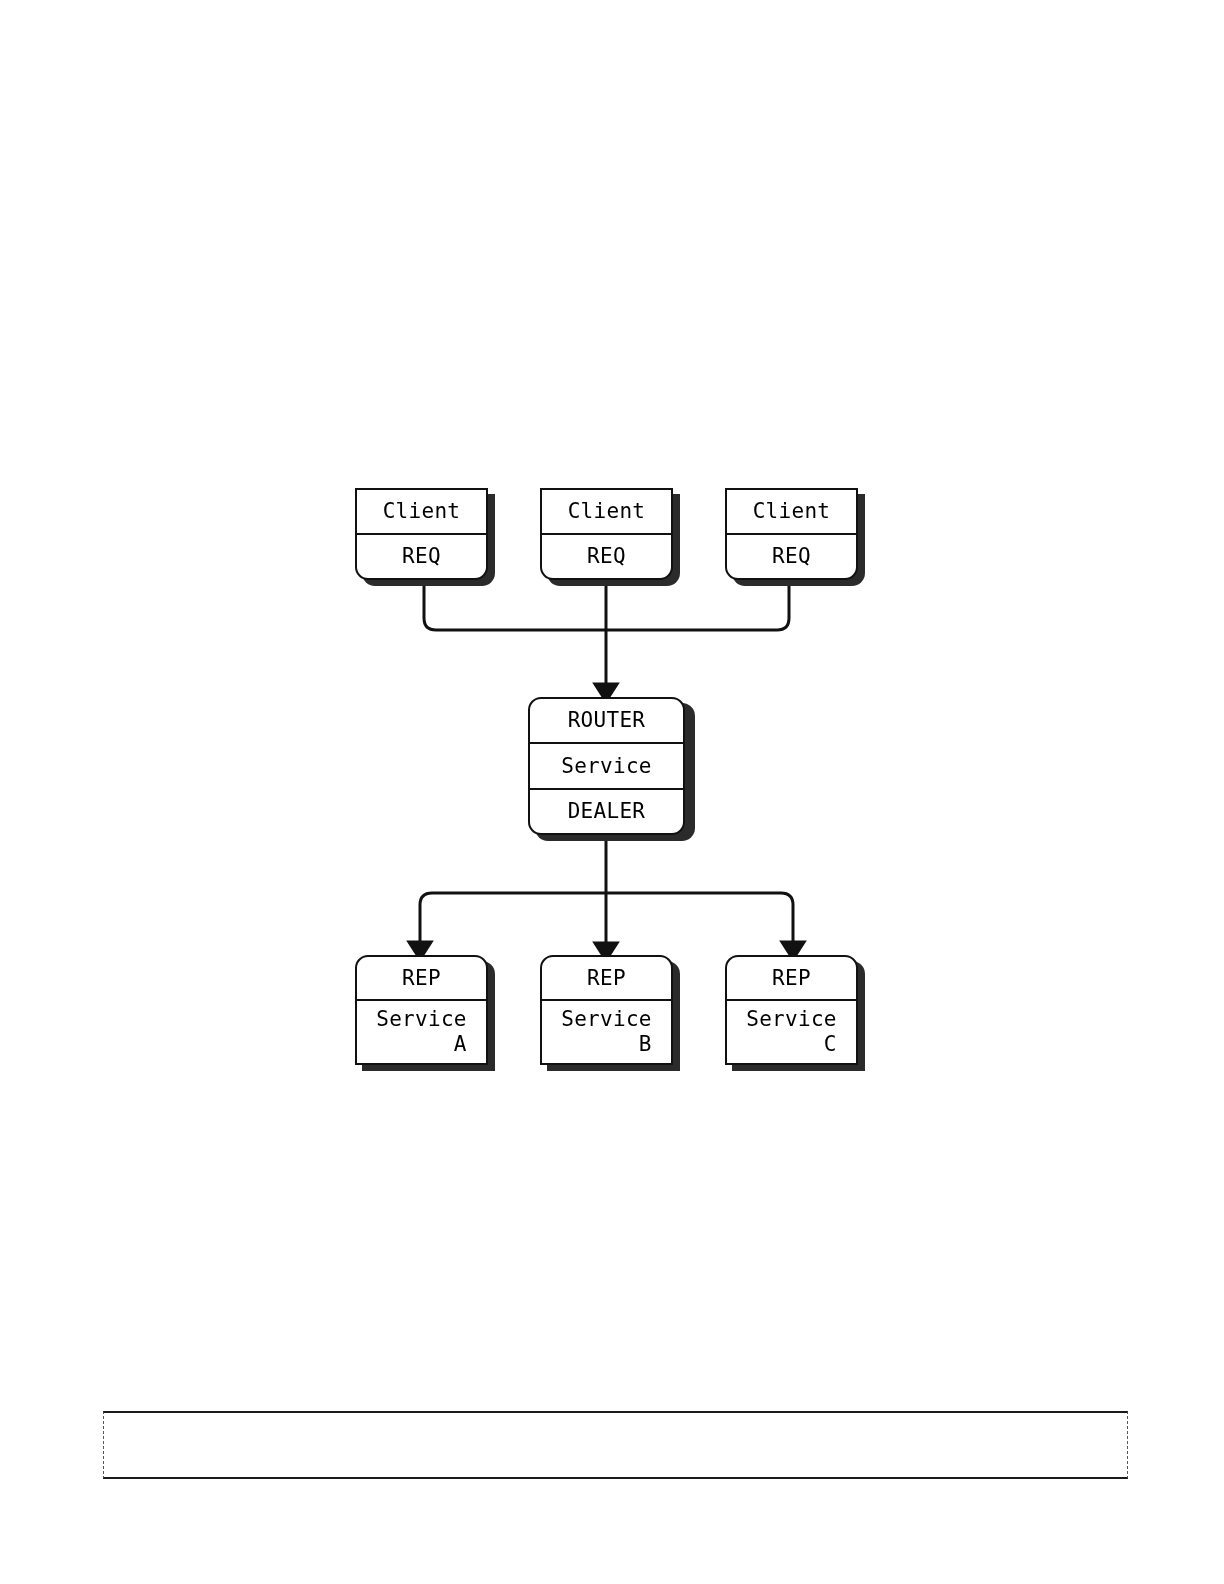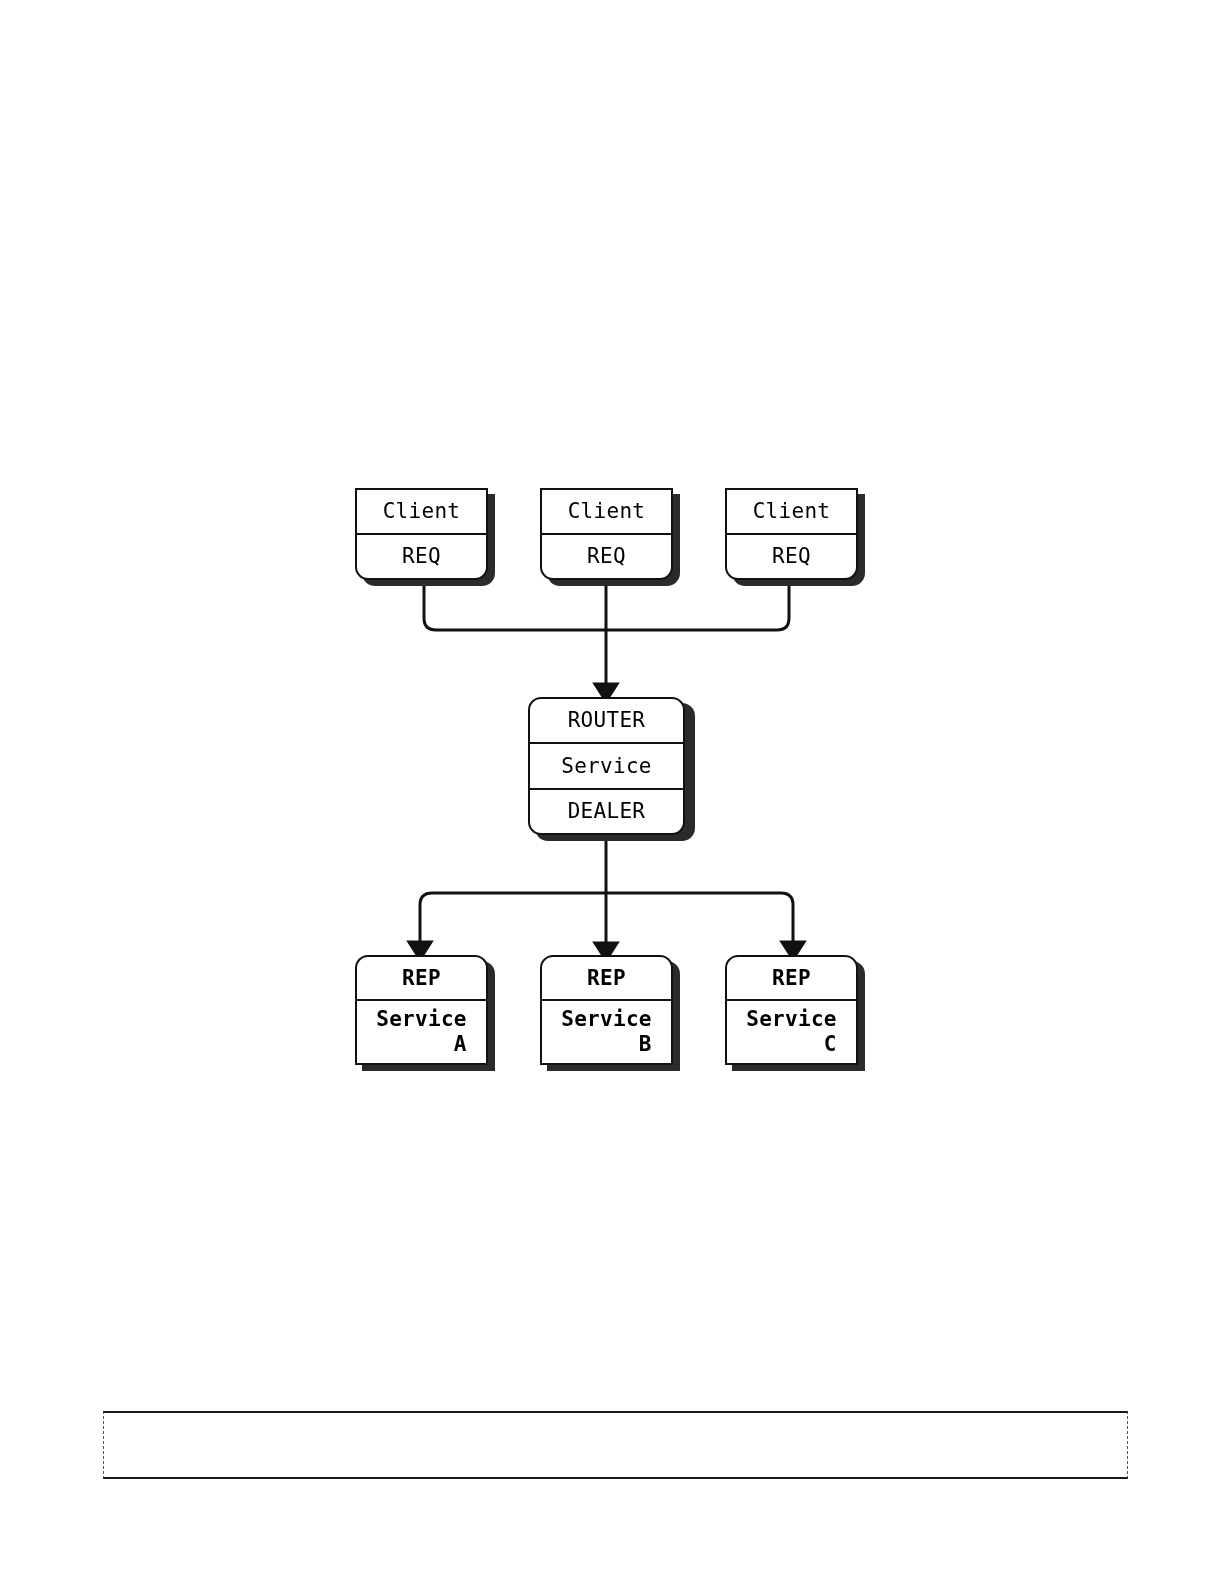--- a/index.html
+++ b/index.html
@@ -34,21 +34,21 @@
     z-index: 3;
   }
   .node-shadow {
     position: absolute;
     box-sizing: border-box;
     background: #2b2b2b;
     z-index: 2;
   }
 
   .corner-bottom { border-radius: 0 0 13px 13px; margin-top: 8px; }
-  .corner-top    { border-radius: 13px 13px 0 0; font-weight: bold; }
+  .corner-top    { border-radius: 13px 13px 0 0; }
   .corner-all    { border-radius: 13px; }
 
   .cell {
     flex: 1 1 auto;
     display: flex;
     align-items: center;
     justify-content: center;
     text-align: center;
     font-size: 21px;
     line-height: 1.18;

